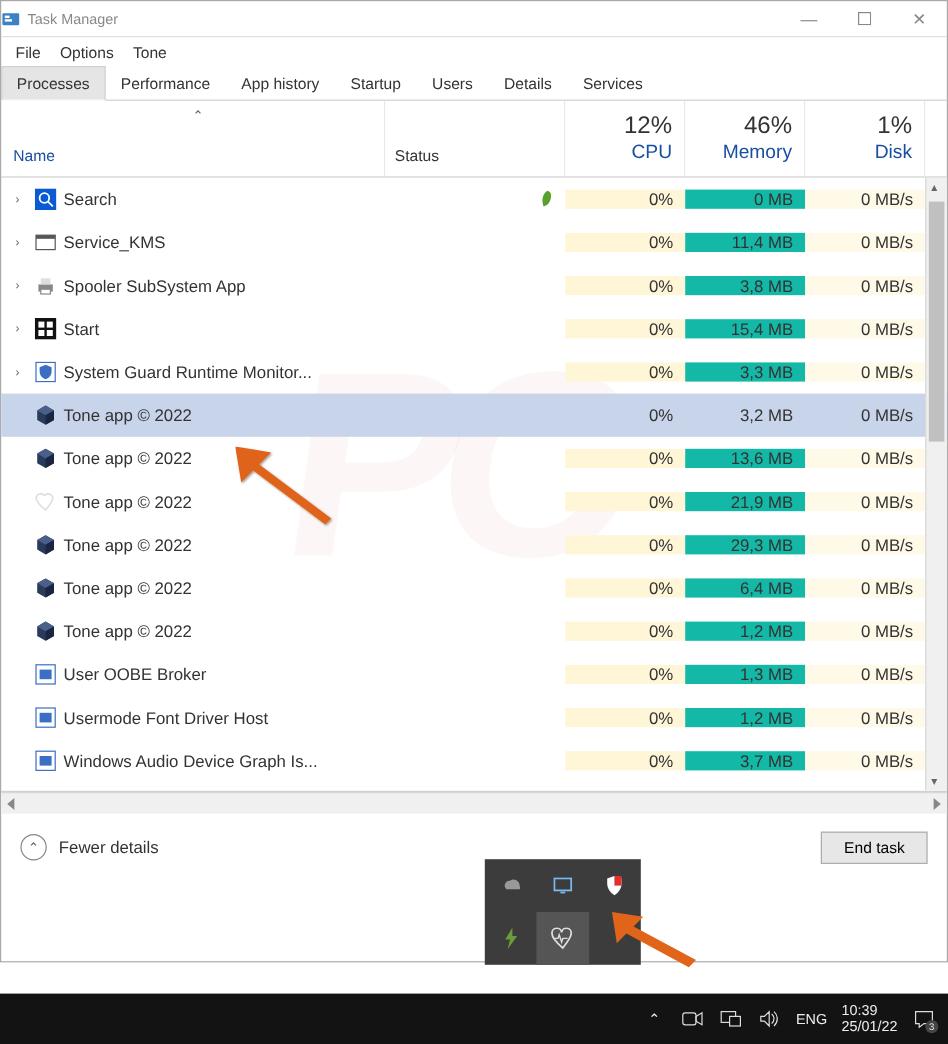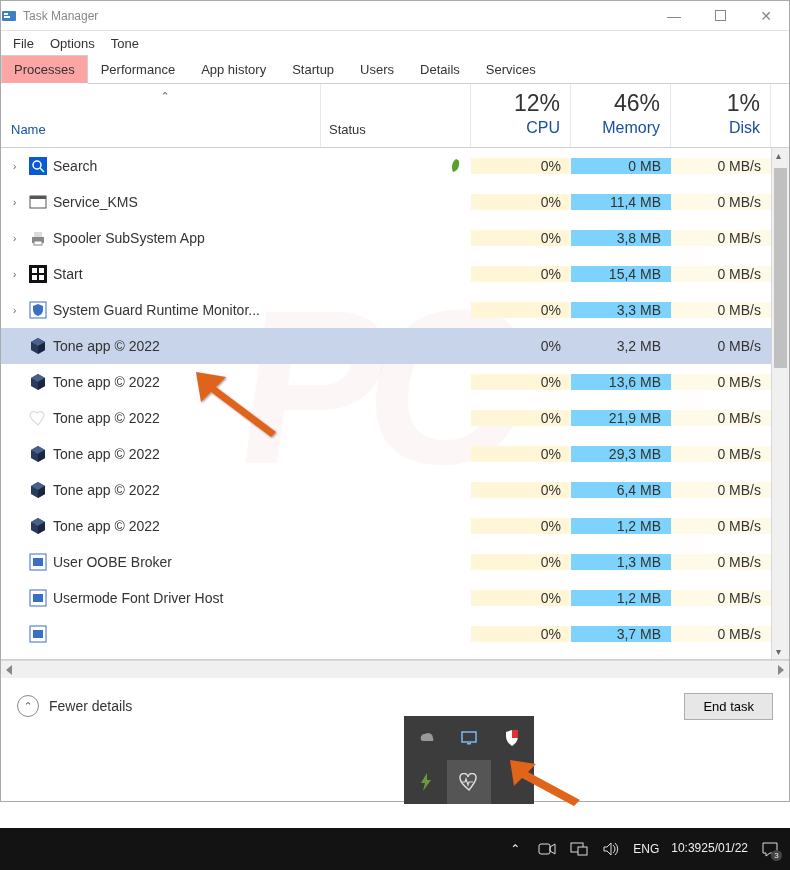--- a/index.html
+++ b/index.html
@@ -13,42 +13,42 @@
   .win-controls { display: flex; gap: 0; }
   .win-btn { width: 46px; height: 30px; display: flex; align-items: center; justify-content: center; font-size: 14px; color: #888; }
   
   
   .menubar { height: 24px; display: flex; align-items: center; padding: 0 6px; gap: 4px; }
   .menubar span { font-size: 13px; color: #333; padding: 2px 6px; cursor: default; }
   
   
   .tabs { display: flex; border-bottom: 1px solid #d0d0d0; }
   .tab { padding: 6px 12px; font-size: 13px; color: #333; border: 1px solid transparent; border-bottom: none; }
-  .tab.active { background: #fca5a5; border-color: #d0d0d0; border-bottom: 1px solid #fff; margin-bottom:-1px; }
+  .tab.active { background: #e5e5e5; border-color: #d0d0d0; border-bottom: 1px solid #fff; margin-bottom:-1px; }
   
   
   .columns { display: flex; border-bottom: 1px solid #d0d0d0; height: 64px; }
   .col-name { width: 320px; display:flex; flex-direction:column; justify-content:flex-end; padding:0 0 10px 10px; font-size:13px; color:#1a4fa0; border-right:1px solid #e8e8e8; position:relative;}
   .sort-caret { position:absolute; top:6px; left:50%; font-size:11px; color:#666;}
   .col-status { width: 150px; display:flex; align-items:flex-end; padding:0 0 10px 8px; font-size:13px; color:#333; border-right:1px solid #e8e8e8;}
   .col-num { width: 100px; display:flex; flex-direction:column; align-items:flex-end; justify-content:flex-end; padding:0 10px 10px 0; border-right:1px solid #e8e8e8;}
-  .col-num .pct { font-size:23px; color:#333; margin-bottom:2px;}
+  .col-num .pct { font-size:20px; color:#333; margin-bottom:2px;}
   .col-num .lbl { font-size:16px; color:#1a4fa0;}
   
   
   .rows { height: 512px; overflow:hidden; position:relative; border-bottom:1px solid #d0d0d0;}
   .row { display:flex; height:36px; align-items:center; font-size:14px; color:#333; }
   .row.selected { background:#c8d4ea; }
   .row .cell-name { width:320px; display:flex; align-items:center; padding-left:12px; gap:6px; }
   .row .chev { width:10px; font-size:10px; color:#666; }
   .row .proc-icon { width:18px; height:18px; display:inline-flex; align-items:center; justify-content:center;}
   .row .cell-status { width:150px; display:flex; justify-content:flex-end; padding-right:8px; }
   .row .cell-num { width:100px; text-align:right; padding-right:10px; }
   .cpu-col { background:#fff6d8; }
-  .mem-col { background:#7dd3fc; }
+  .mem-col { background:#14b8a6; }
   .disk-col { background:#fffae8; }
   .row.selected .cpu-col, .row.selected .mem-col, .row.selected .disk-col { background:transparent; }
   
   .hscroll { height:18px; background:#f0f0f0; border-top:1px solid #d8d8d8; position:relative;}
   .hscroll::before, .hscroll::after { content:""; position:absolute; top:4px; width:0;height:0; border-top:5px solid transparent; border-bottom:5px solid transparent;}
   .hscroll::before { left:5px; border-right:6px solid #888;}
   .hscroll::after { right:5px; border-left:6px solid #888;}
   
   .vscroll { position:absolute; right:0; top:0; width:18px; height:100%; background:#f0f0f0; border-left:1px solid #d8d8d8;}
   .vscroll .thumb { position:absolute; left:2px; right:2px; top:20px; height:200px; background:#c0c0c0;}
@@ -62,21 +62,21 @@
   .endtask { padding:5px 18px; font-size:13px; background:#e7e7e7; border:1px solid #adadad;}
   
   
   .tray { position:absolute; left:404px; top:716px; width:130px; height:88px; background:#3c3c3c; display:grid; grid-template-columns:1fr 1fr 1fr; grid-template-rows:1fr 1fr; place-items:center;}
   .tray .cell { width:100%; height:100%; display:flex; align-items:center; justify-content:center;}
   .tray .cell.hl { background:#555;}
   
   
   .taskbar { position:absolute; left:0; bottom:0; width:790px; height:42px; background:#131313; color:#eee; display:flex; align-items:center; justify-content:flex-end; padding-right:10px; gap:12px; font-size:12px;}
   .taskbar .icon { display:flex; align-items:center; justify-content:center; width:20px; height:20px;}
-  .clock { display:flex; flex-direction:row; align-items:flex-start; line-height:1.1;}
+  .clock { display:flex; flex-direction:column; align-items:flex-start; line-height:1.1;}
   
   
   .arrow { position:absolute; pointer-events:none; }
   .arrow svg { display:block; }
   
   
   .wm { position:absolute; left:240px; top:260px; font-size:220px; font-weight:800; color:rgba(220,80,80,0.05); transform:skewX(-8deg); letter-spacing:-20px; z-index:0; pointer-events:none;}
 </style>
 </head>
 <body>
@@ -362,20 +362,21 @@
       </div>
       <div class="row">
         <div class="cell-name">
           <span class="chev"></span>
           <span class="proc-icon">
             <svg width="18" height="18">
               <rect x="1" y="1" width="16" height="16" fill="#fff" stroke="#3a6fc4"></rect>
               <rect x="4" y="5" width="10" height="8" fill="#3a6fc4"></rect>
             </svg>
           </span>
+          <span>Windows Audio Device Graph Is...</span>
         </div>
         <div class="cell-status"></div>
         <div class="cell-num cpu-col">0%</div>
         <div class="cell-num mem-col">3,7 MB</div>
         <div class="cell-num disk-col">0 MB/s</div>
       </div>
       <div class="vscroll">
         <div class="thumb"></div>
       </div>
   </div>

